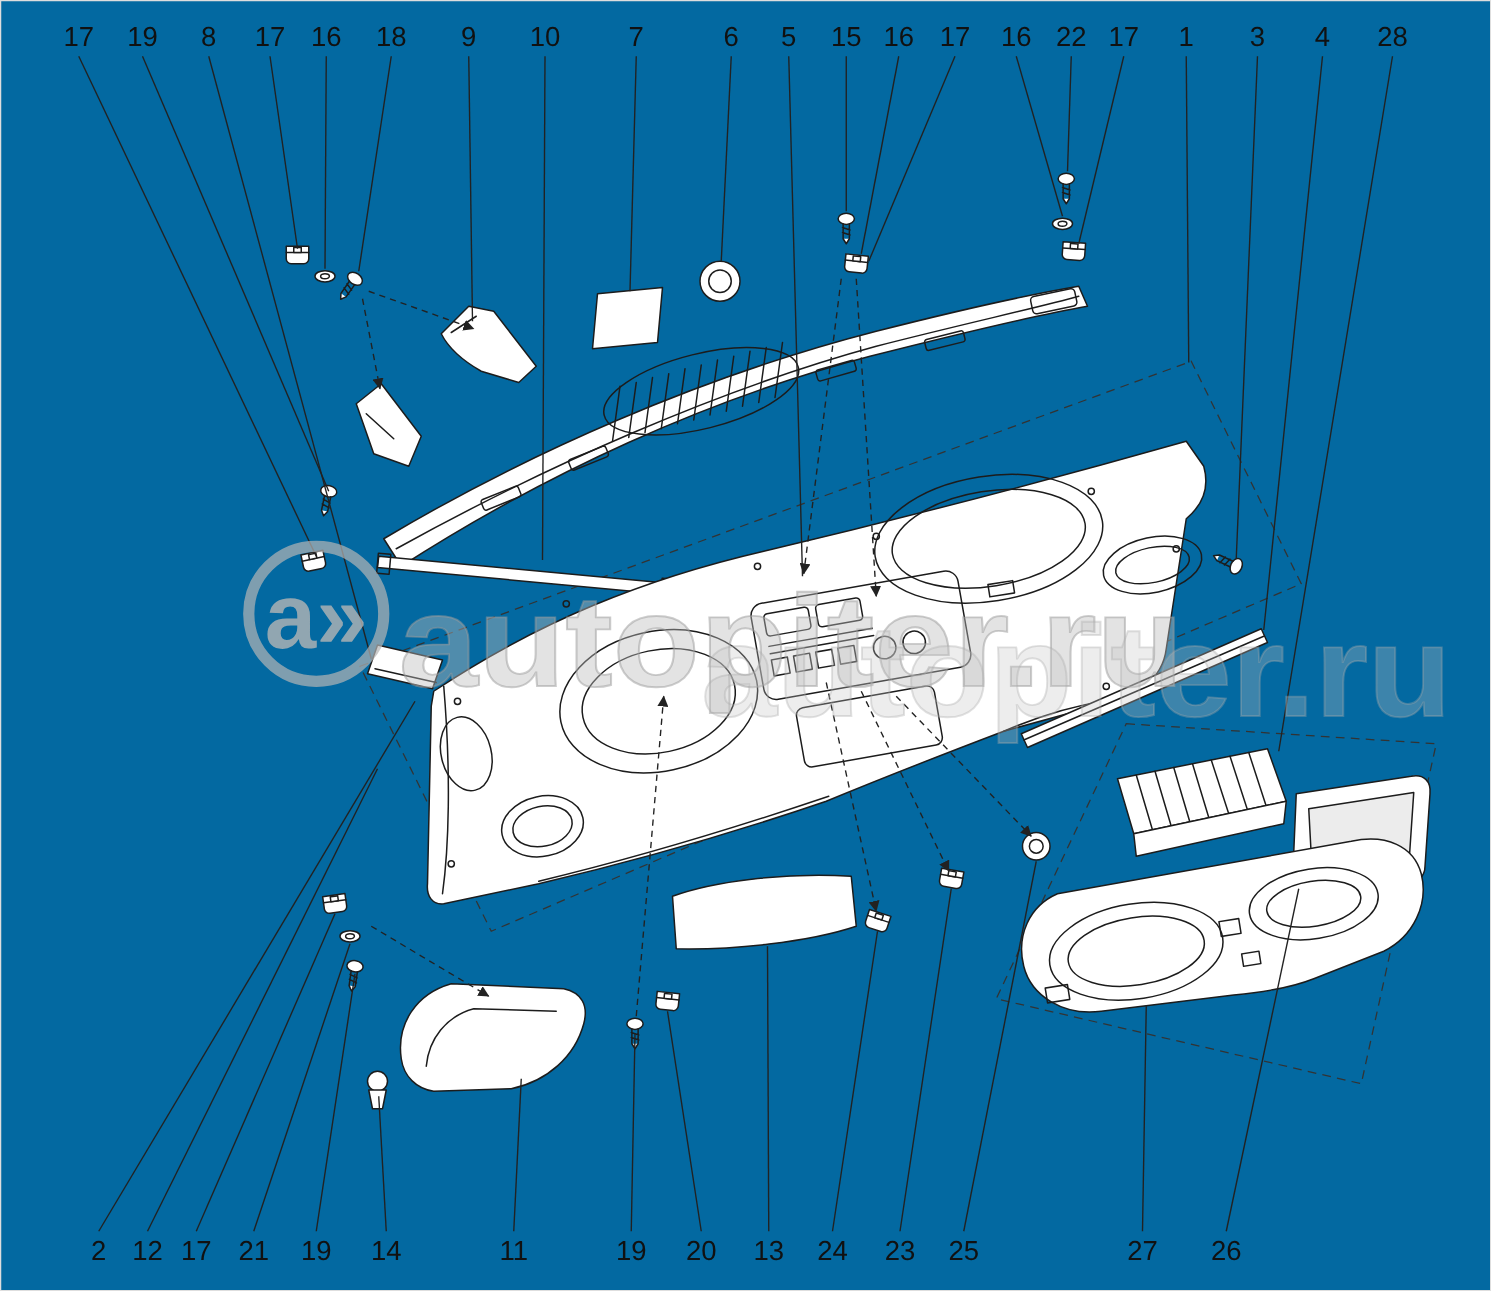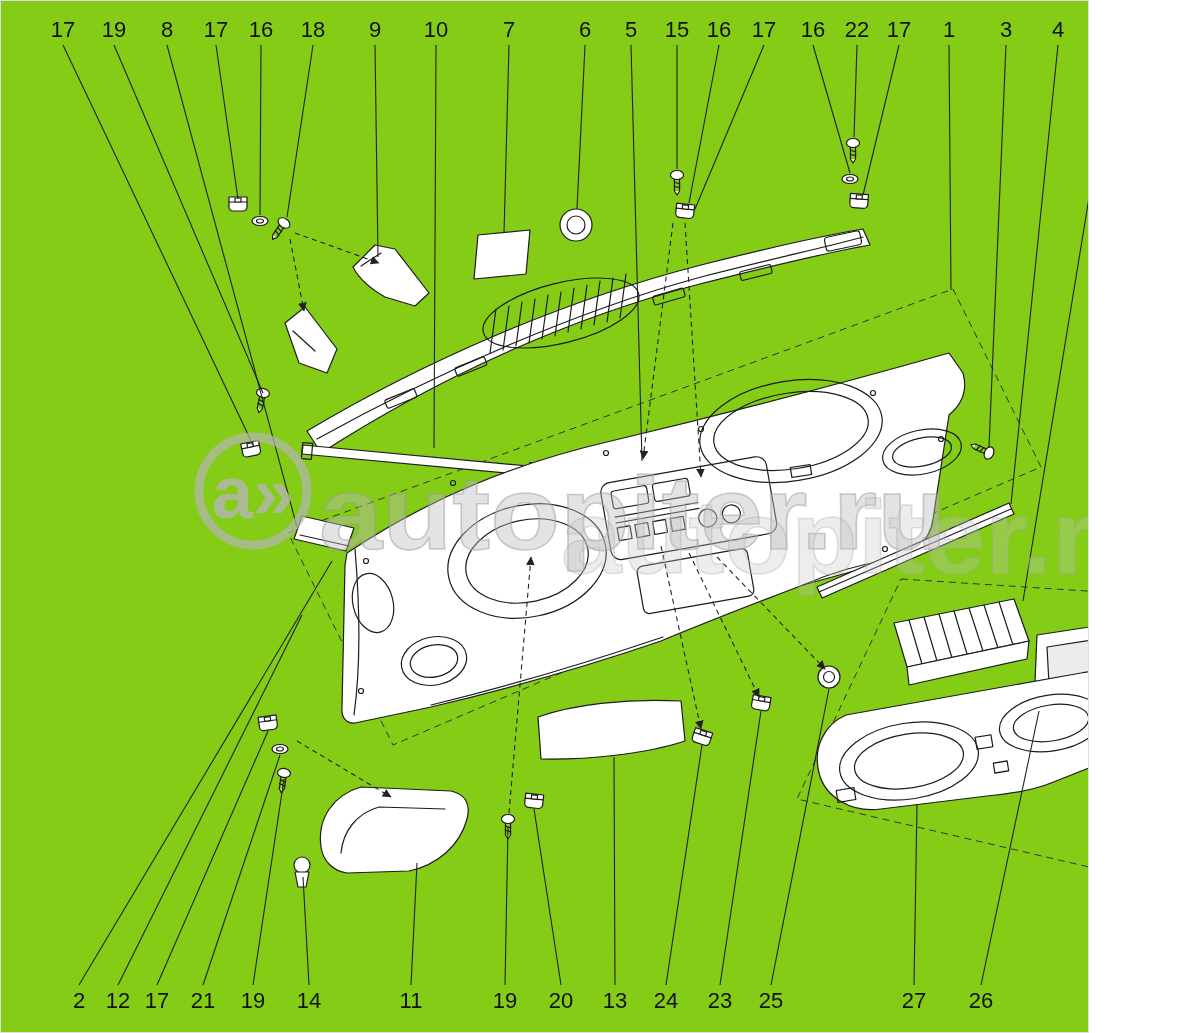--- a/index.html
+++ b/index.html
@@ -1,16 +1,16 @@
 <!DOCTYPE html>
 <html><head>
 <meta charset="utf-8">
 <style>
   html,body { margin:0; padding:0; background:#ffffff; }
-  .canvas { width:1089px; height:1033px; position:relative; background:#84cc16;
+  .canvas { width:1193px; height:1033px; position:relative; background:#0369a1;
             border:1px solid #dedede; box-sizing:border-box; overflow:hidden;
             font-family:"Liberation Sans", sans-serif; }
   svg { display:block; }
   text.lbl { font-family:"Liberation Sans", sans-serif; font-size:22px; fill:#111; }
   text.wm { font-family:"Liberation Sans", sans-serif; font-weight:bold; }
 </style>
 </head>
 <body>
 
 <div class="canvas">

